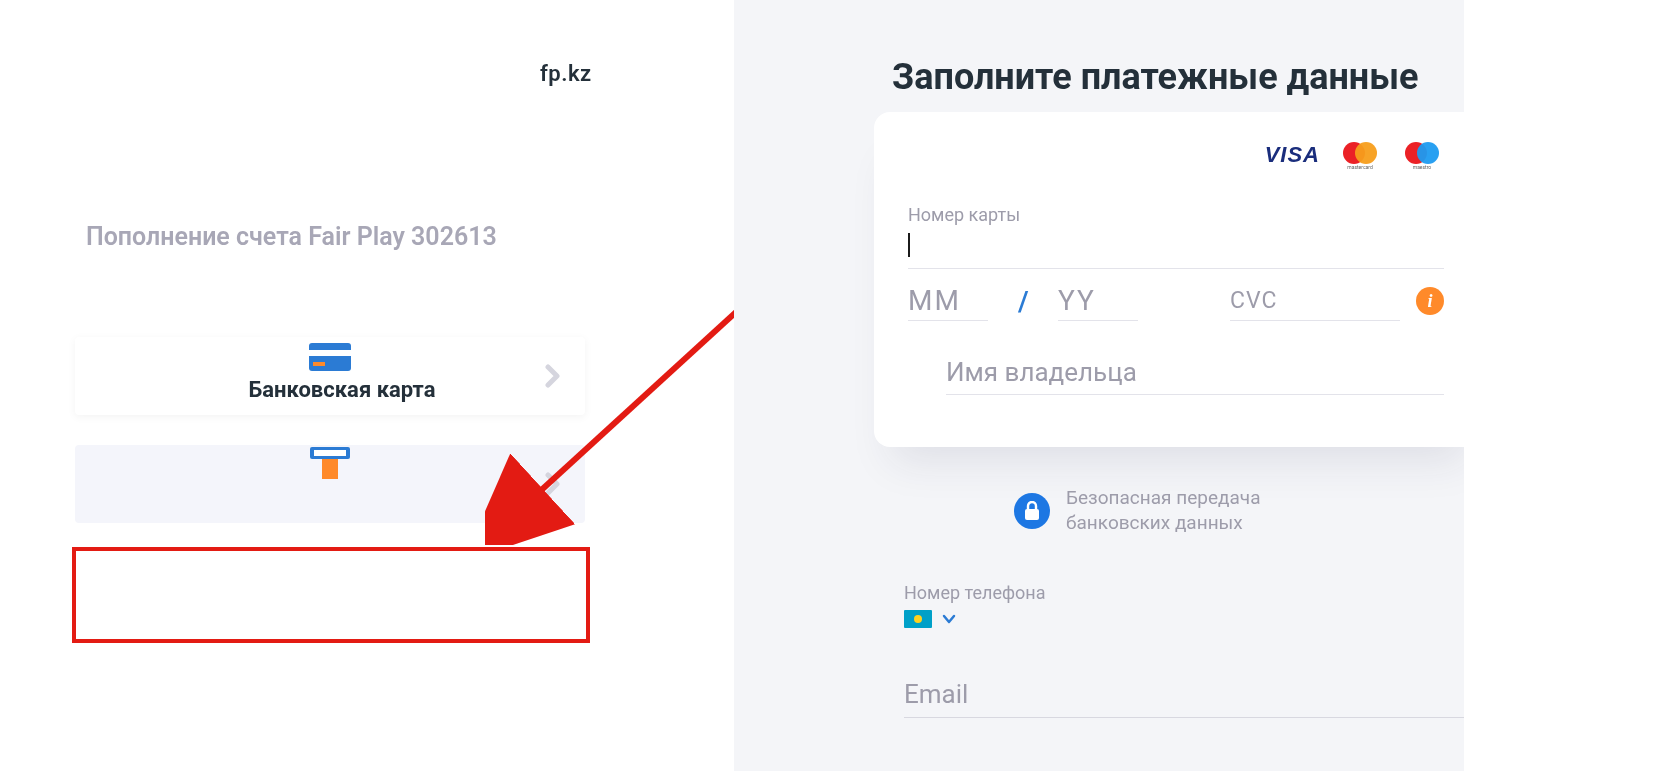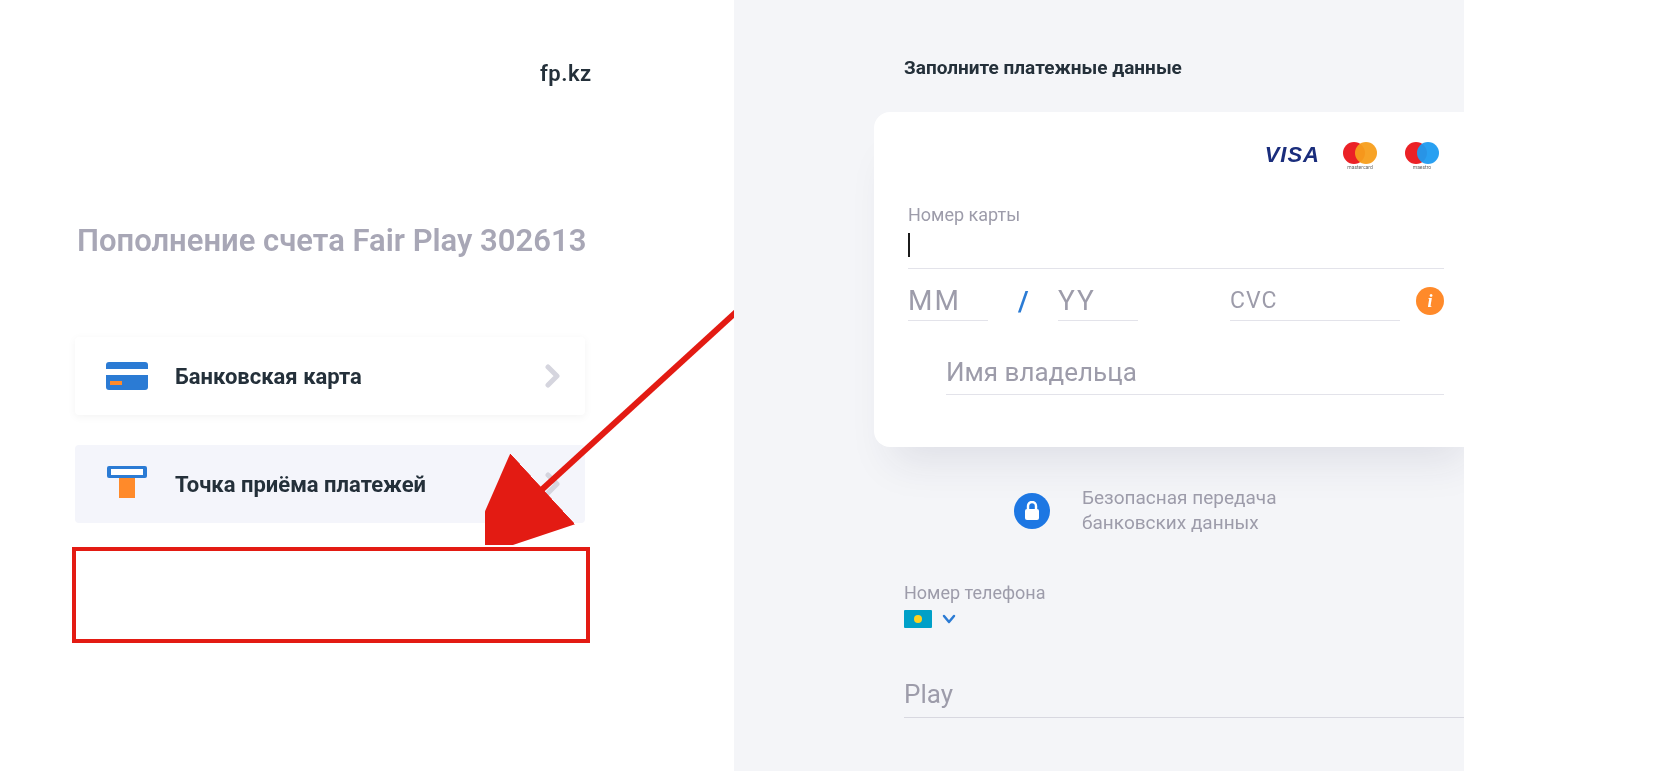--- a/index.html
+++ b/index.html
@@ -22,52 +22,52 @@
   .page{display:flex;width:1464px;height:771px;background:var(--bg-left);position:relative;overflow:hidden;}
   .left{width:734px;height:100%;background:var(--bg-left);position:relative;}
   .right{flex:1;height:100%;background:var(--bg-right);position:relative;}
 
   
   .domain-badge{
     position:absolute;top:61px;left:540px;
     font-size:22px;font-weight:600;color:var(--text-dark);letter-spacing:.5px;
   }
   .topup-label{
-    position:absolute;top:222px;left:77px;
-    font-size:31px;font-weight:600;color:var(--text-muted);
+    position:absolute;top:222px;left:86px;
+    font-size:25px;font-weight:600;color:var(--text-muted);
   }
   .method-title{
     position:absolute;top:278px;left:75px;
     font-size:31px;font-weight:700;color:var(--text-dark);
   }
   .method-list{position:absolute;top:337px;left:75px;width:510px;}
   .method-item{
     display:flex;align-items:center;justify-content:flex-start;
     height:78px;border-radius:4px;margin-bottom:30px;
-    padding:0 28px 0 28px;cursor:pointer;position:relative;
+    padding:0 28px 0 28px;cursor:pointer;position:relative;flex-direction:column;
   }
   .method-item.white{background:var(--card-bg-white);box-shadow:0 2px 8px rgba(0,0,0,.05);}
   .method-item.alt{background:var(--card-bg-alt);}
   .method-label{font-size:22px;font-weight:700;color:var(--text-dark);margin-left:24px;}
   .method-chevron{position:absolute;right:24px;top:50%;transform:translateY(-50%);}
   .method-chevron svg{display:block;}
   .icon-slot{width:48px;height:40px;display:flex;align-items:center;justify-content:center;}
 
   .highlight-box{
     position:absolute;top:547px;left:72px;width:518px;height:96px;
     border:4px solid var(--danger);pointer-events:none;
   }
 
   
   .arrow-svg{position:absolute;top:175px;left:485px;pointer-events:none;}
 
   
   .form-title{
-    position:absolute;top:56px;left:170px;
-    font-size:19px;font-weight:700;color:var(--text-dark);
+    position:absolute;top:56px;left:158px;
+    font-size:36px;font-weight:700;color:var(--text-dark);
   }
   .card-panel{
     position:absolute;top:112px;left:140px;width:610px;height:335px;
     background:#ffffff;border-radius:16px;
     box-shadow:0 32px 40px -18px rgba(40,40,80,.10);
     padding:28px 40px 0 34px;
   }
   .card-brands{display:flex;justify-content:flex-end;gap:18px;align-items:center;height:30px;}
   .brand{display:inline-flex;align-items:center;}
   .brand.visa{font-family:Arial,sans-serif;font-weight:900;font-style:italic;font-size:22px;color:#1a2d7c;letter-spacing:1px;}
@@ -80,21 +80,21 @@
   .expiry-row{display:flex;gap:30px;margin-top:12px;}
   .exp-field{width:80px;border-bottom:1.5px solid var(--field-line);height:40px;font-size:28px;color:var(--text-gray);letter-spacing:2px;display:flex;align-items:center;}
   .exp-slash{width:10px;font-size:28px;color:#2b7bd4;font-weight:600;display:flex;align-items:center;height:40px;}
   .cvc-wrap{margin-left:auto;display:flex;align-items:center;gap:16px;}
   .cvc-field{width:170px;border-bottom:1.5px solid var(--field-line);height:40px;font-size:23px;color:var(--text-gray);letter-spacing:1px;display:flex;align-items:center;}
   .info-dot{width:28px;height:28px;border-radius:50%;background:var(--accent-orange);display:flex;align-items:center;justify-content:center;color:#fff;font-style:italic;font-weight:700;font-family:Georgia,serif;font-size:18px;}
 
   .holder-row{border-bottom:1.5px solid var(--field-line);height:46px;margin-top:28px;font-size:26px;color:var(--text-gray);display:flex;align-items:center;margin-left:38px;}
 
   .secure-row{
-    position:absolute;top:486px;left:280px;display:flex;gap:32px;align-items:center;
+    position:absolute;top:486px;left:280px;display:flex;gap:16px;align-items:center;
   }
   .lock-badge{width:36px;height:36px;border-radius:50%;background:#1d77e3;display:flex;align-items:center;justify-content:center;}
   .secure-text{font-size:19px;color:var(--text-gray);line-height:1.3;}
 
   .phone-label{
     position:absolute;top:582px;left:170px;font-size:18px;color:var(--text-gray);
   }
   .phone-row{position:absolute;top:610px;left:170px;display:flex;align-items:center;gap:10px;}
   .flag-kz{width:28px;height:18px;background:#00a0c8;position:relative;border-radius:1px;}
   .flag-kz::after{content:"";position:absolute;left:50%;top:50%;width:8px;height:8px;margin:-4px 0 0 -4px;background:#ffd21f;border-radius:50%;}
@@ -133,21 +133,20 @@
       </div>
 
       <div class="method-item alt">
         <span class="icon-slot">
           <svg width="44" height="38" viewBox="0 0 44 38">
             <rect x="2" y="1" width="40" height="12" rx="2" fill="#2b7bd4"></rect>
             <rect x="6" y="4" width="32" height="6" fill="#ffffff"></rect>
             <rect x="14" y="13" width="16" height="20" fill="#ff8a2a"></rect>
           </svg>
         </span>
-        <span class="method-label">Точка приёма платежей</span>
         <span class="method-chevron">
           <svg width="16" height="24" viewBox="0 0 16 24">
               <path d="M3 3 L12 12 L3 21" stroke="#d5d5de" stroke-width="5" fill="none" stroke-linecap="round" stroke-linejoin="round"></path>
             </svg>
         </span>
       </div>
 
 
     </div>
 
@@ -219,16 +218,16 @@
     <div class="phone-label">Номер телефона</div>
     <div class="phone-row">
       <span class="flag-kz"></span>
       <span class="dropdown-caret">
         <svg width="14" height="10" viewBox="0 0 14 10">
             <path d="M2 2 L7 8 L12 2" stroke="#2b7bd4" stroke-width="2.5" fill="none" stroke-linecap="round" stroke-linejoin="round"></path>
           </svg>
       </span>
     </div>
 
-    <div class="email-row">Play</div>
+    <div class="email-row">Email</div>
   </div>
 
 </div>
 
 </body></html>

